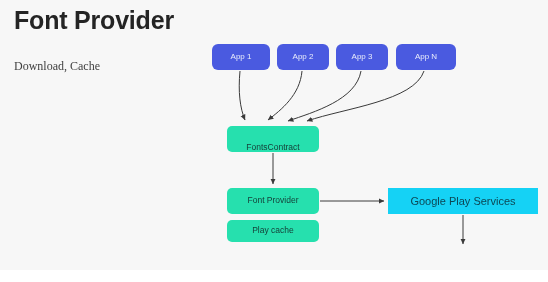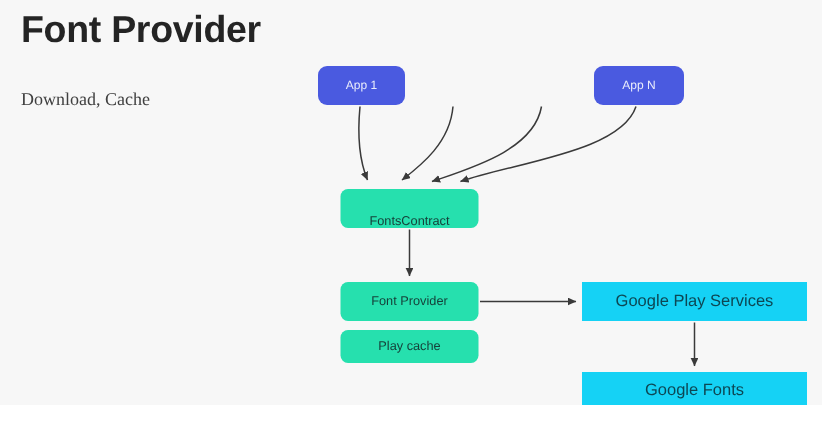--- a/index.html
+++ b/index.html
@@ -96,37 +96,40 @@
       <path d="M424,71 C414,101 345,108 307,121"></path>
       <path d="M273,153 L273,184"></path>
       <path d="M320,201 L384,201"></path>
       <path d="M463,215 L463,244"></path>
     </g>
   </svg>
 
   <div class="node node-app" style="left:212px; top:44px; width:58px; height:26px;">
     <span>App 1</span>
   </div>
+  <div class="node node-app" style="left:277px; top:44px; width:52px; height:26px;">
+    <span>App 2</span>
+  </div>
+  <div class="node node-app" style="left:336px; top:44px; width:52px; height:26px;">
+    <span>App 3</span>
+  </div>
   <div class="node node-app" style="left:396px; top:44px; width:60px; height:26px;">
     <span>App N</span>
   </div>
 
   <div class="node node-green" style="left:227px; top:126px; width:92px; height:26px;align-items:flex-end;">
     <span>FontsContract</span>
   </div>
 
   <div class="node node-green" style="left:227px; top:188px; width:92px; height:26px;">
     <span>Font Provider</span>
   </div>
 
   <div class="node node-green" style="left:227px; top:220px; width:92px; height:22px;">
     <span>Play cache</span>
   </div>
 
   <div class="node node-cyan" style="left:388px; top:188px; width:150px; height:26px;">
     <span>Google Play Services</span>
   </div>
 
-  <div class="node node-cyan" style="left:388px; top:248px; width:150px; height:25px;">
-    <span>Google Fonts</span>
-  </div>
 
 </div>
 
 </body></html>

